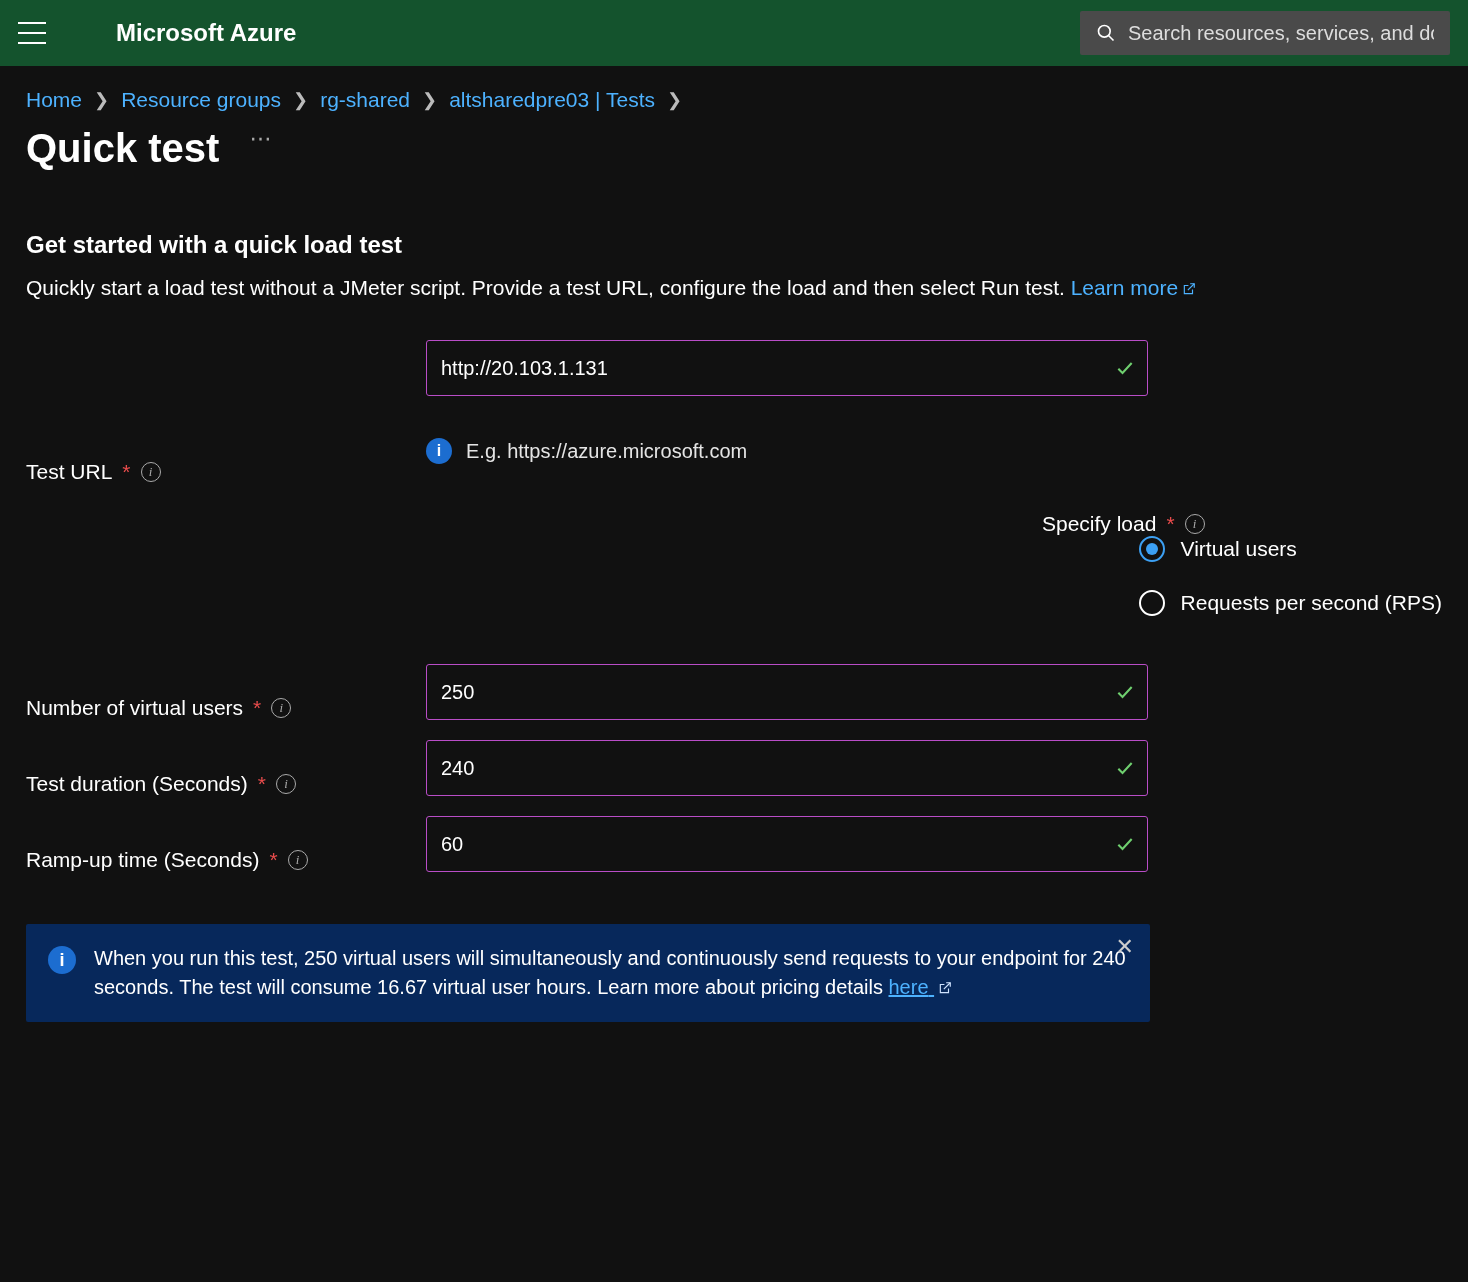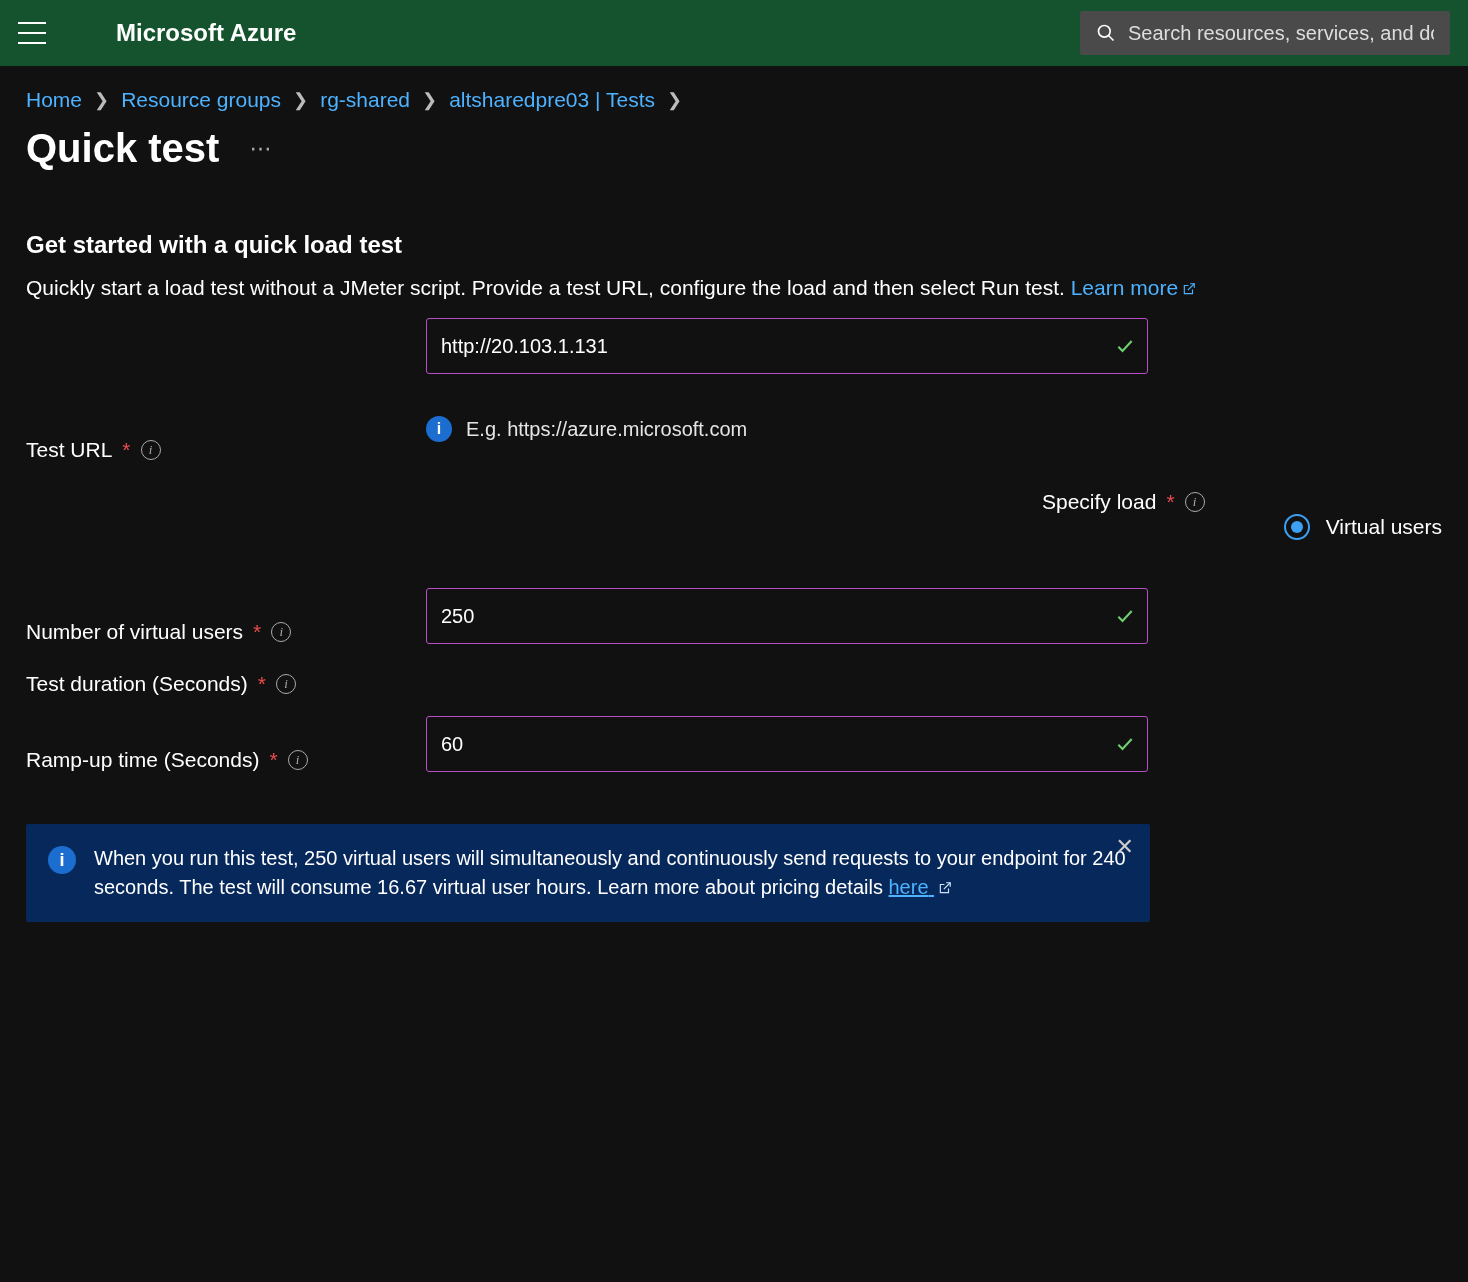--- a/index.html
+++ b/index.html
@@ -78,21 +78,20 @@
     color: #4db2ff;
     text-decoration: none;
     cursor: pointer;
   }
   .chevron {
     color: #bbb;
     font-size: 18px;
   }
   .page-title-row {
     display: flex;
-    align-items: center;
     gap: 30px;
     margin-bottom: 60px;
   }
   .page-title {
     font-size: 40px;
     font-weight: 600;
   }
   .kebab {
     color: #aaa;
     font-size: 22px;
@@ -101,21 +100,21 @@
   }
 
   .section-heading {
     font-size: 24px;
     font-weight: 600;
     margin-bottom: 14px;
   }
   .section-desc {
     font-size: 21px;
     line-height: 1.4;
-    margin-bottom: 16px;
+    margin-bottom: 38px;
   }
   .link { color: #4db2ff; cursor: pointer; }
   .ext-icon {
     display: inline-block;
     width: 14px; height: 14px;
     vertical-align: -1px;
     margin-left: 4px;
   }
 
   
@@ -340,20 +339,24 @@
       <span class="info-circle">i</span>
     </div>
     <div class="form-field-col">
       <div class="radio-group">
         <div class="radio-row">
           <div class="radio-outer selected">
               <div class="radio-inner"></div>
             </div>
           <div class="radio-label">Virtual users</div>
         </div>
+        <div class="radio-row">
+          <div class="radio-outer"></div>
+          <div class="radio-label">Requests per second (RPS)</div>
+        </div>
       </div>
     </div>
   </div>
 
   <div class="form-row">
     <div class="form-label-col">
       <span>Number of virtual users</span>
       <span class="req">*</span>
       <span class="info-circle">i</span>
     </div>
@@ -365,20 +368,28 @@
           </svg>
       </div>
     </div>
   </div>
 
   <div class="form-row">
     <div class="form-label-col">
       <span>Test duration (Seconds)</span>
       <span class="req">*</span>
       <span class="info-circle">i</span>
+    </div>
+    <div class="form-field-col">
+      <div class="text-input-wrap">
+        <input type="text" value="240" style="">
+        <svg class="valid-check" viewBox="0 0 24 24" fill="none" stroke="currentColor" stroke-width="2.5">
+            <polyline points="4 13 9 18 20 6"></polyline>
+          </svg>
+      </div>
     </div>
   </div>
 
   <div class="form-row">
     <div class="form-label-col">
       <span>Ramp-up time (Seconds)</span>
       <span class="req">*</span>
       <span class="info-circle">i</span>
     </div>
     <div class="form-field-col">

